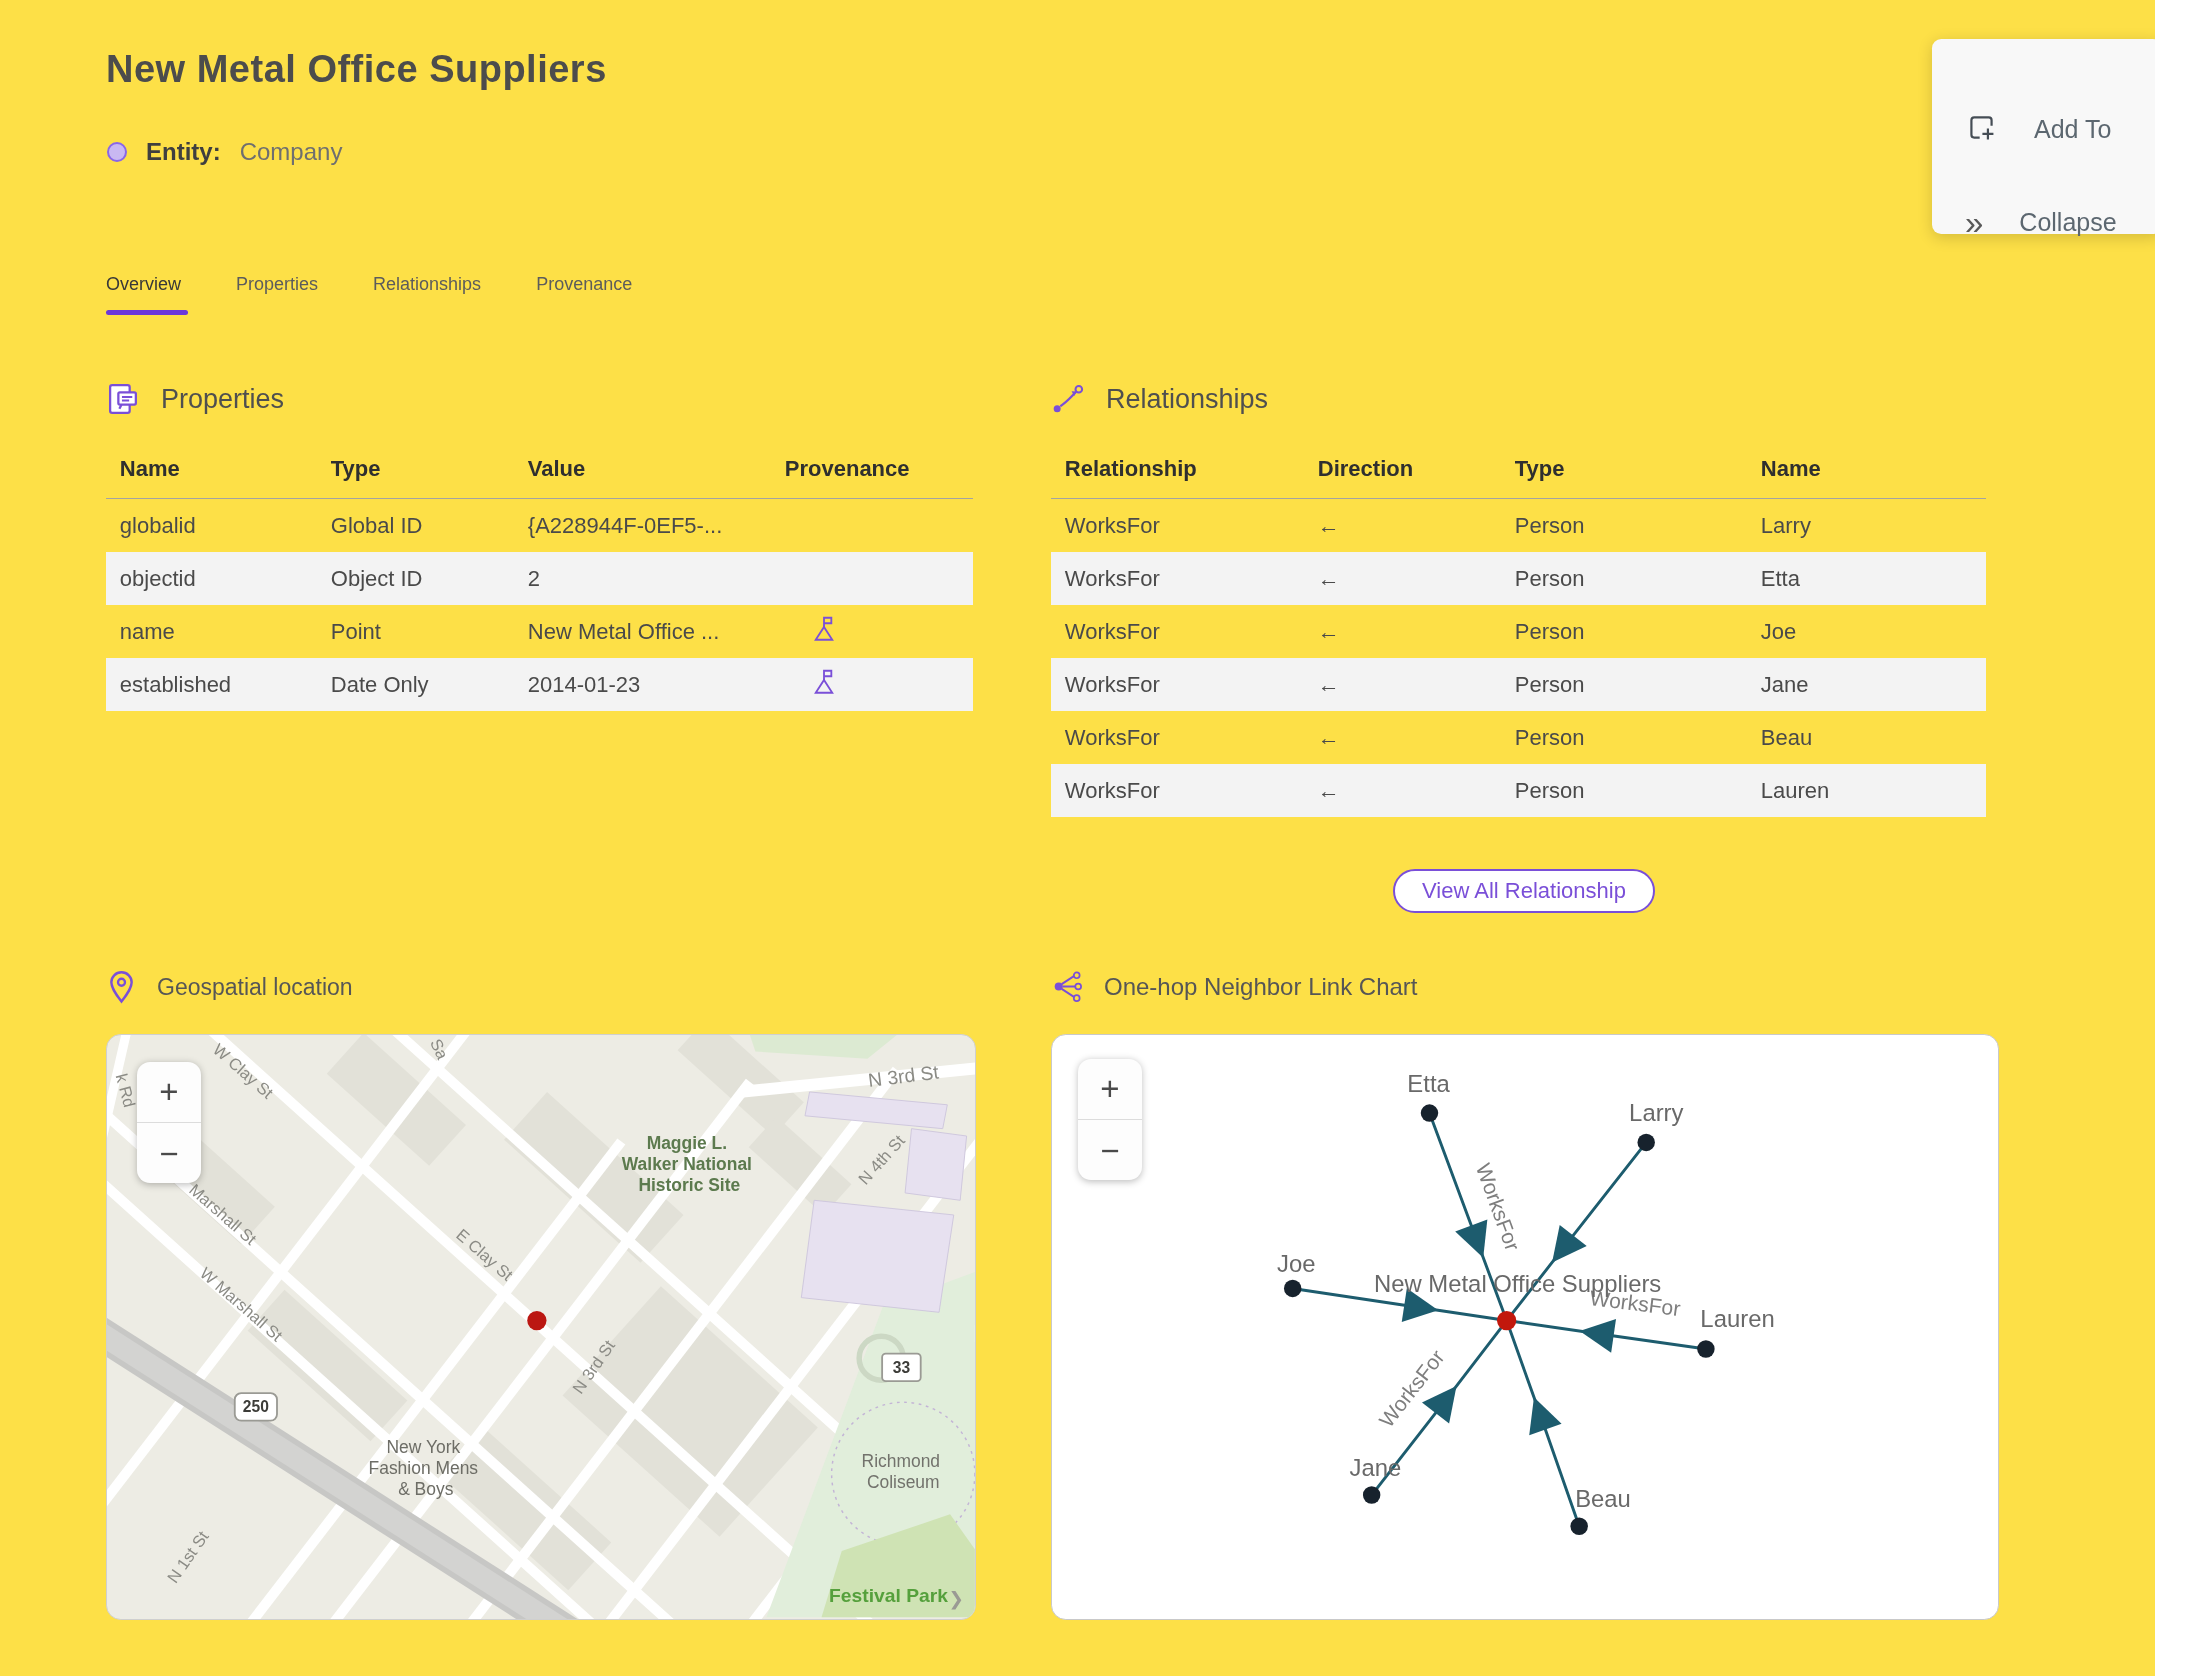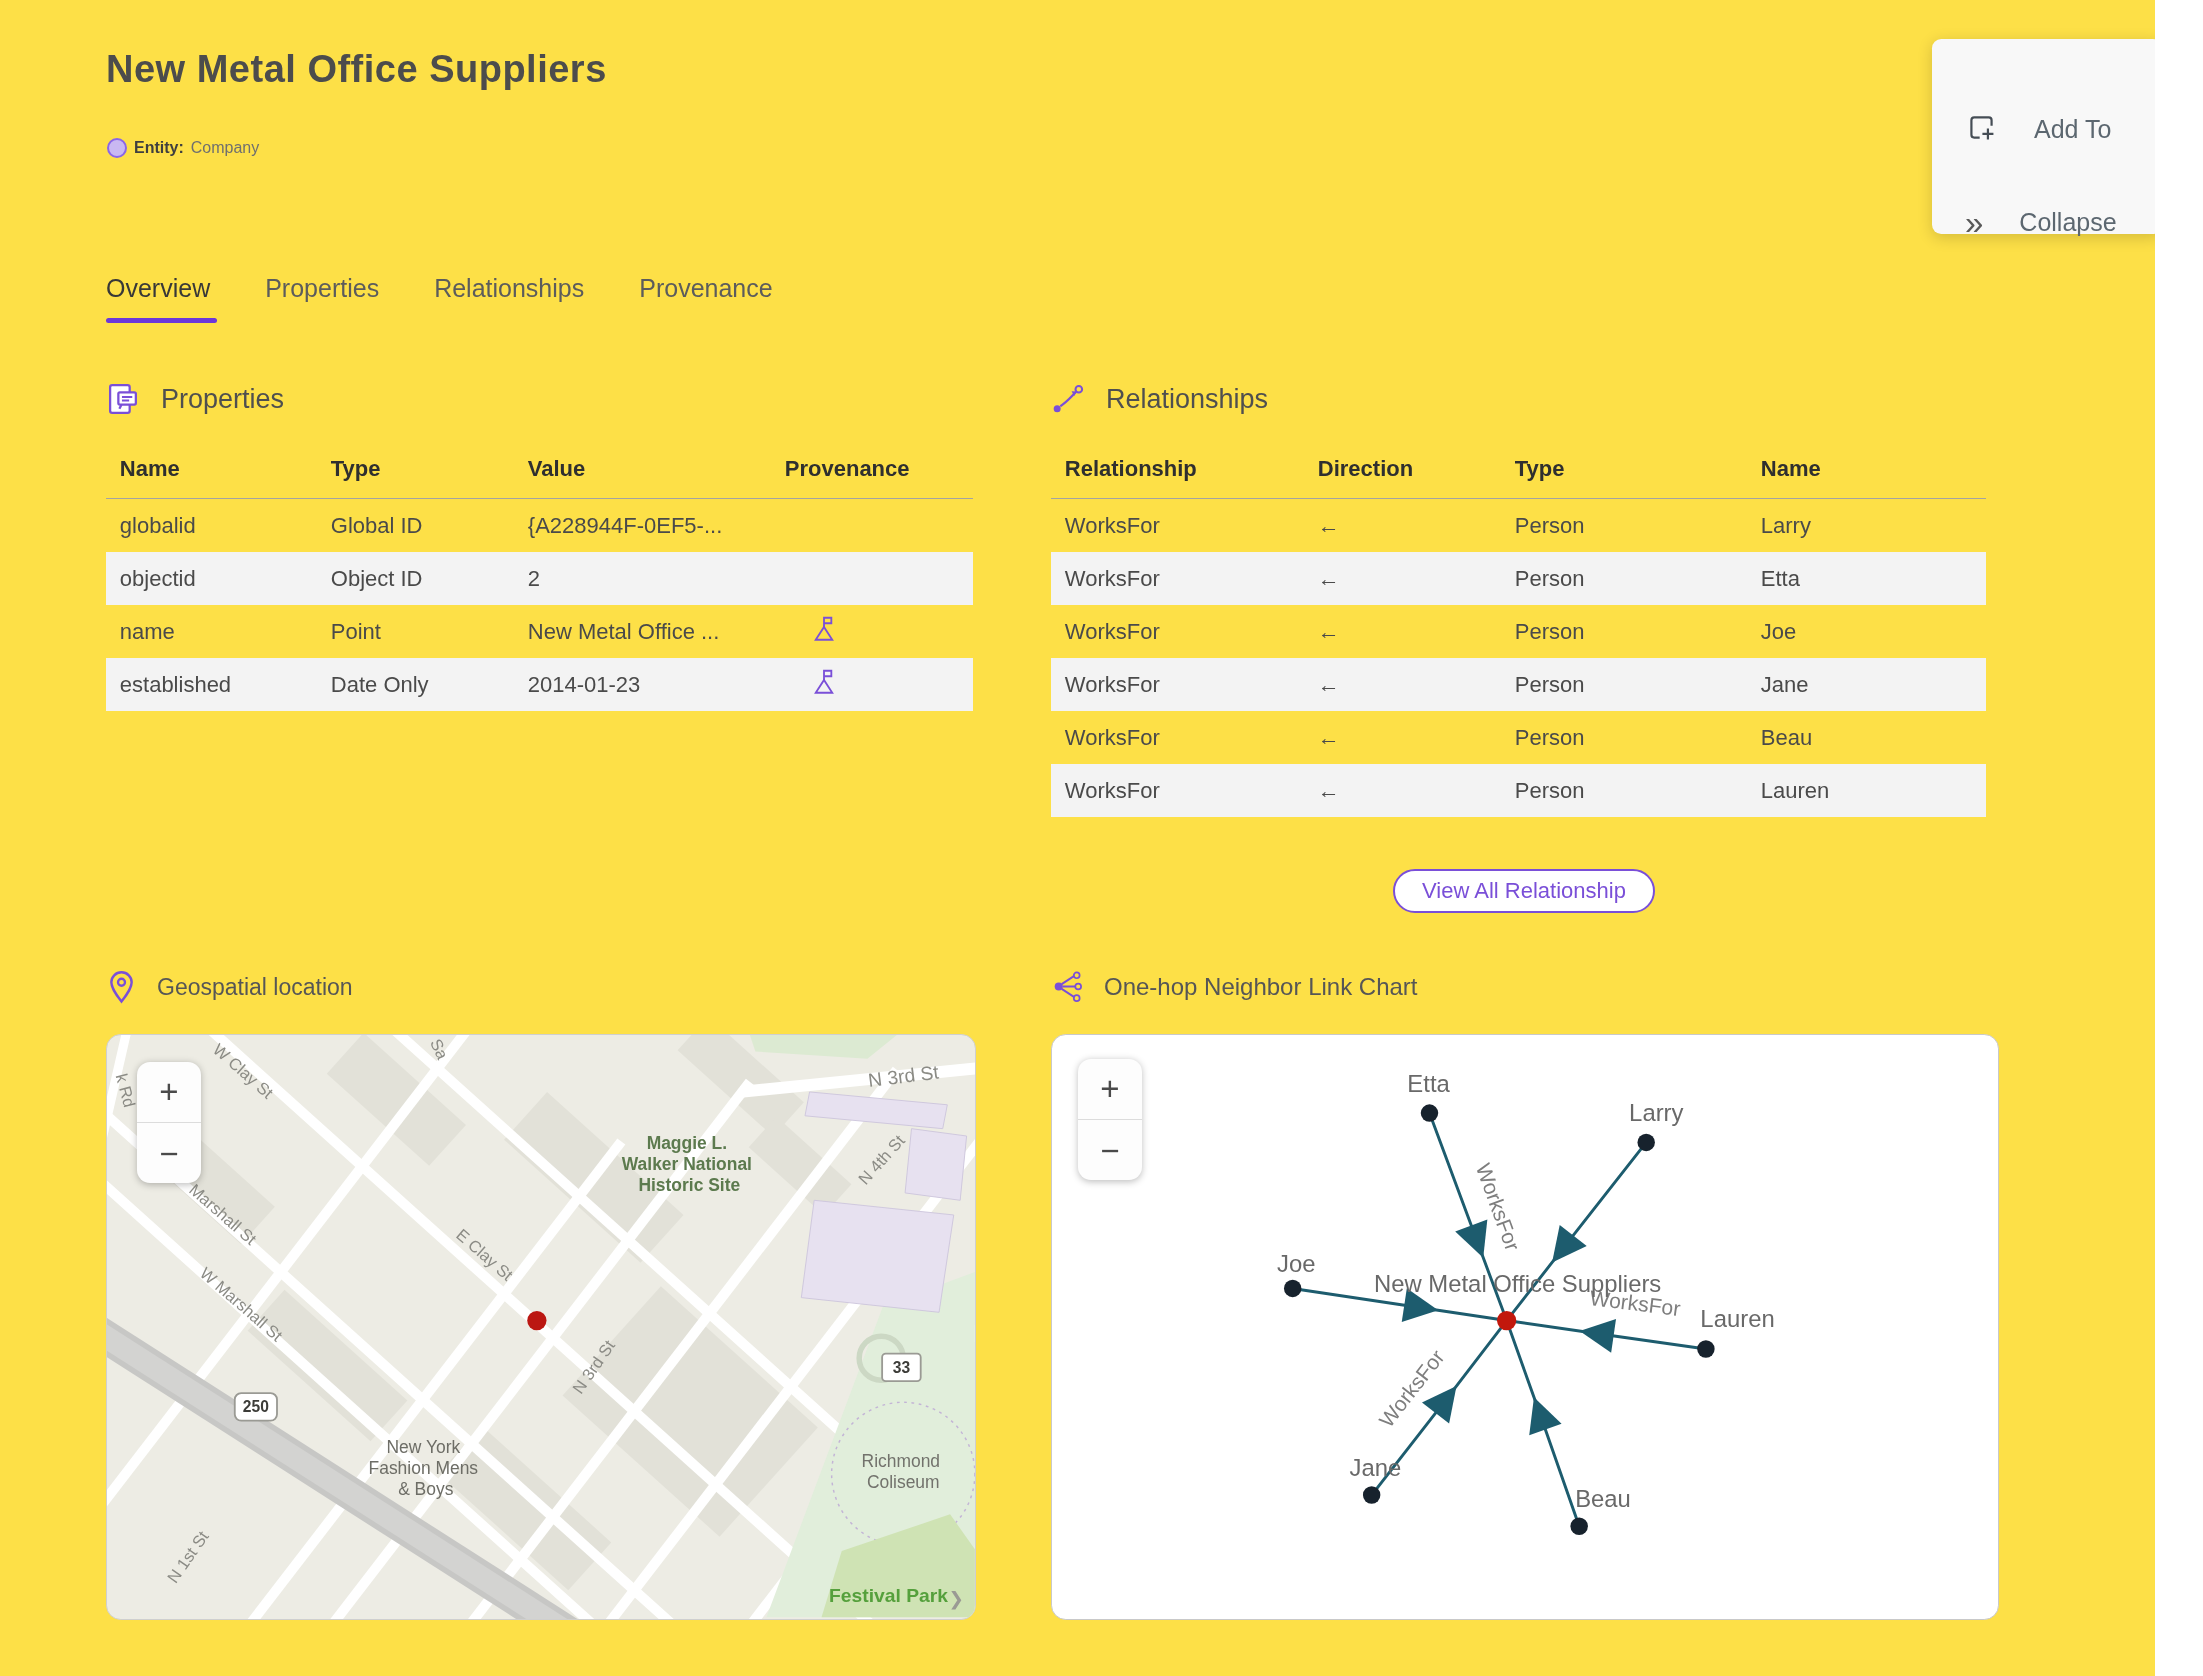--- a/index.html
+++ b/index.html
@@ -1,36 +1,36 @@
 <!DOCTYPE html>
 <html style="font-size:14.7px"><head>
 <meta charset="utf-8">
 <style>
   html,body{margin:0;padding:0;background:#ffffff;font-family:"Liberation Sans",sans-serif;}
   .page{position:relative;width:2155px;height:1677px;background:#fde047;overflow:hidden;}
 
   
   .page-title{position:absolute;left:106px;top:48px;font-size:38px;font-weight:bold;color:#4c4c4c;letter-spacing:0.5px;}
-  .entity-row{position:absolute;left:107px;top:138px;display:flex;align-items:center;gap:7px;font-size:16px;}
+  .entity-row{position:absolute;left:107px;top:138px;display:flex;align-items:center;gap:19px;font-size:24px;}
   .entity-dot{width:20px;height:20px;border-radius:50%;background:#c9b8f2;border:2.8px solid #8a66e8;box-sizing:border-box;}
   .entity-key{font-weight:bold;color:#3f3f3f;}
   .entity-val{color:#6f6f6f;}
 
   
   .actions-panel{position:absolute;left:1932px;top:39px;width:230px;height:195px;background:#f8f8f8;border-radius:9.2px;
     box-shadow:0 3.7px 14.7px rgba(0,0,0,.16);}
   .action-item{position:absolute;left:33px;display:flex;align-items:center;gap:36px;cursor:pointer;}
   .action-item .lbl{font-size:25px;color:#5c6770;}
   .action-add{top:72px;}
   .action-collapse{top:167px;}
   .chev-double{font-size:33px;color:#5a5a5a;line-height:1;}
 
   
   .tabs{position:absolute;left:106px;top:274px;display:flex;gap:55px;}
-  .tab{font-size:25px;color:#5c5c5c;padding-bottom:20px;position:relative;cursor:pointer;}
+  .tab{font-size:18px;color:#5c5c5c;padding-bottom:20px;position:relative;cursor:pointer;}
   .tab.active{color:#383838;}
   .tab.active:after{content:"";position:absolute;left:0;right:-7.3px;bottom:0;height:4.6px;background:#6c38d8;border-radius:2.8px;}
 
   
   .sec-head{position:absolute;display:flex;align-items:center;gap:20px;}
   .sec-head .sec-title{font-size:27px;color:#4f4f4f;}
   .sec-head svg{display:block;}
 
   
   table{border-collapse:collapse;table-layout:fixed;}

